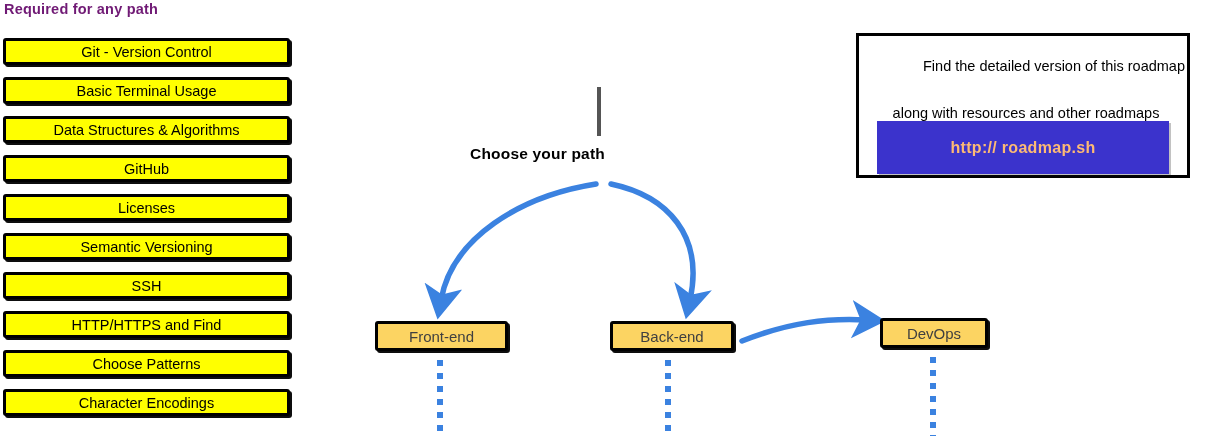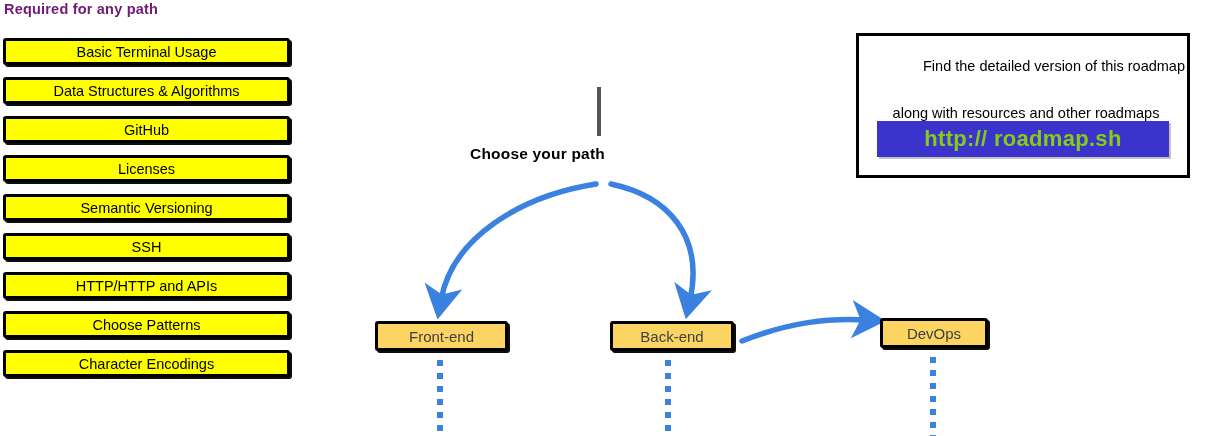--- a/index.html
+++ b/index.html
@@ -132,27 +132,27 @@
     color: #000000;
     white-space: nowrap;
   }
   #info-line-1 { top: 22px; margin-left: 28px; }
   #info-line-2 { top: 69px; }
   #info-button {
     position: absolute;
     left: 18px;
     top: 85px;
     width: 292px;
-    height: 36px;
+    height: 53px;
     background: #3b33cc;
     display: flex;
     align-items: center;
     justify-content: center;
-    color: #84cc16;
-    font-size: 22px;
+    color: #fdba74;
+    font-size: 16px;
     font-weight: bold;
     letter-spacing: 0.3px;
     box-shadow: 2px 2px 0 rgba(13,13,13,0.25);
   }
 
   
   #arrow-layer {
     position: absolute;
     left: 0;
     top: 0;
@@ -163,39 +163,42 @@
 </style>
 </head>
 <body>
 
 <div id="canvas">
 
   <div id="required-heading">Required for any path</div>
 
   <div id="required-list">
     <div class="req-item">
+      <span>Git - Version Control</span>
+    </div>
+    <div class="req-item">
       <span>Basic Terminal Usage</span>
     </div>
     <div class="req-item">
       <span>Data Structures &amp; Algorithms</span>
     </div>
     <div class="req-item">
       <span>GitHub</span>
     </div>
     <div class="req-item">
       <span>Licenses</span>
     </div>
     <div class="req-item">
       <span>Semantic Versioning</span>
     </div>
     <div class="req-item">
       <span>SSH</span>
     </div>
     <div class="req-item">
-      <span>HTTP/HTTP and APIs</span>
+      <span>HTTP/HTTPS and Find</span>
     </div>
     <div class="req-item">
       <span>Choose Patterns</span>
     </div>
     <div class="req-item">
       <span>Character Encodings</span>
     </div>
   </div>
 
 

